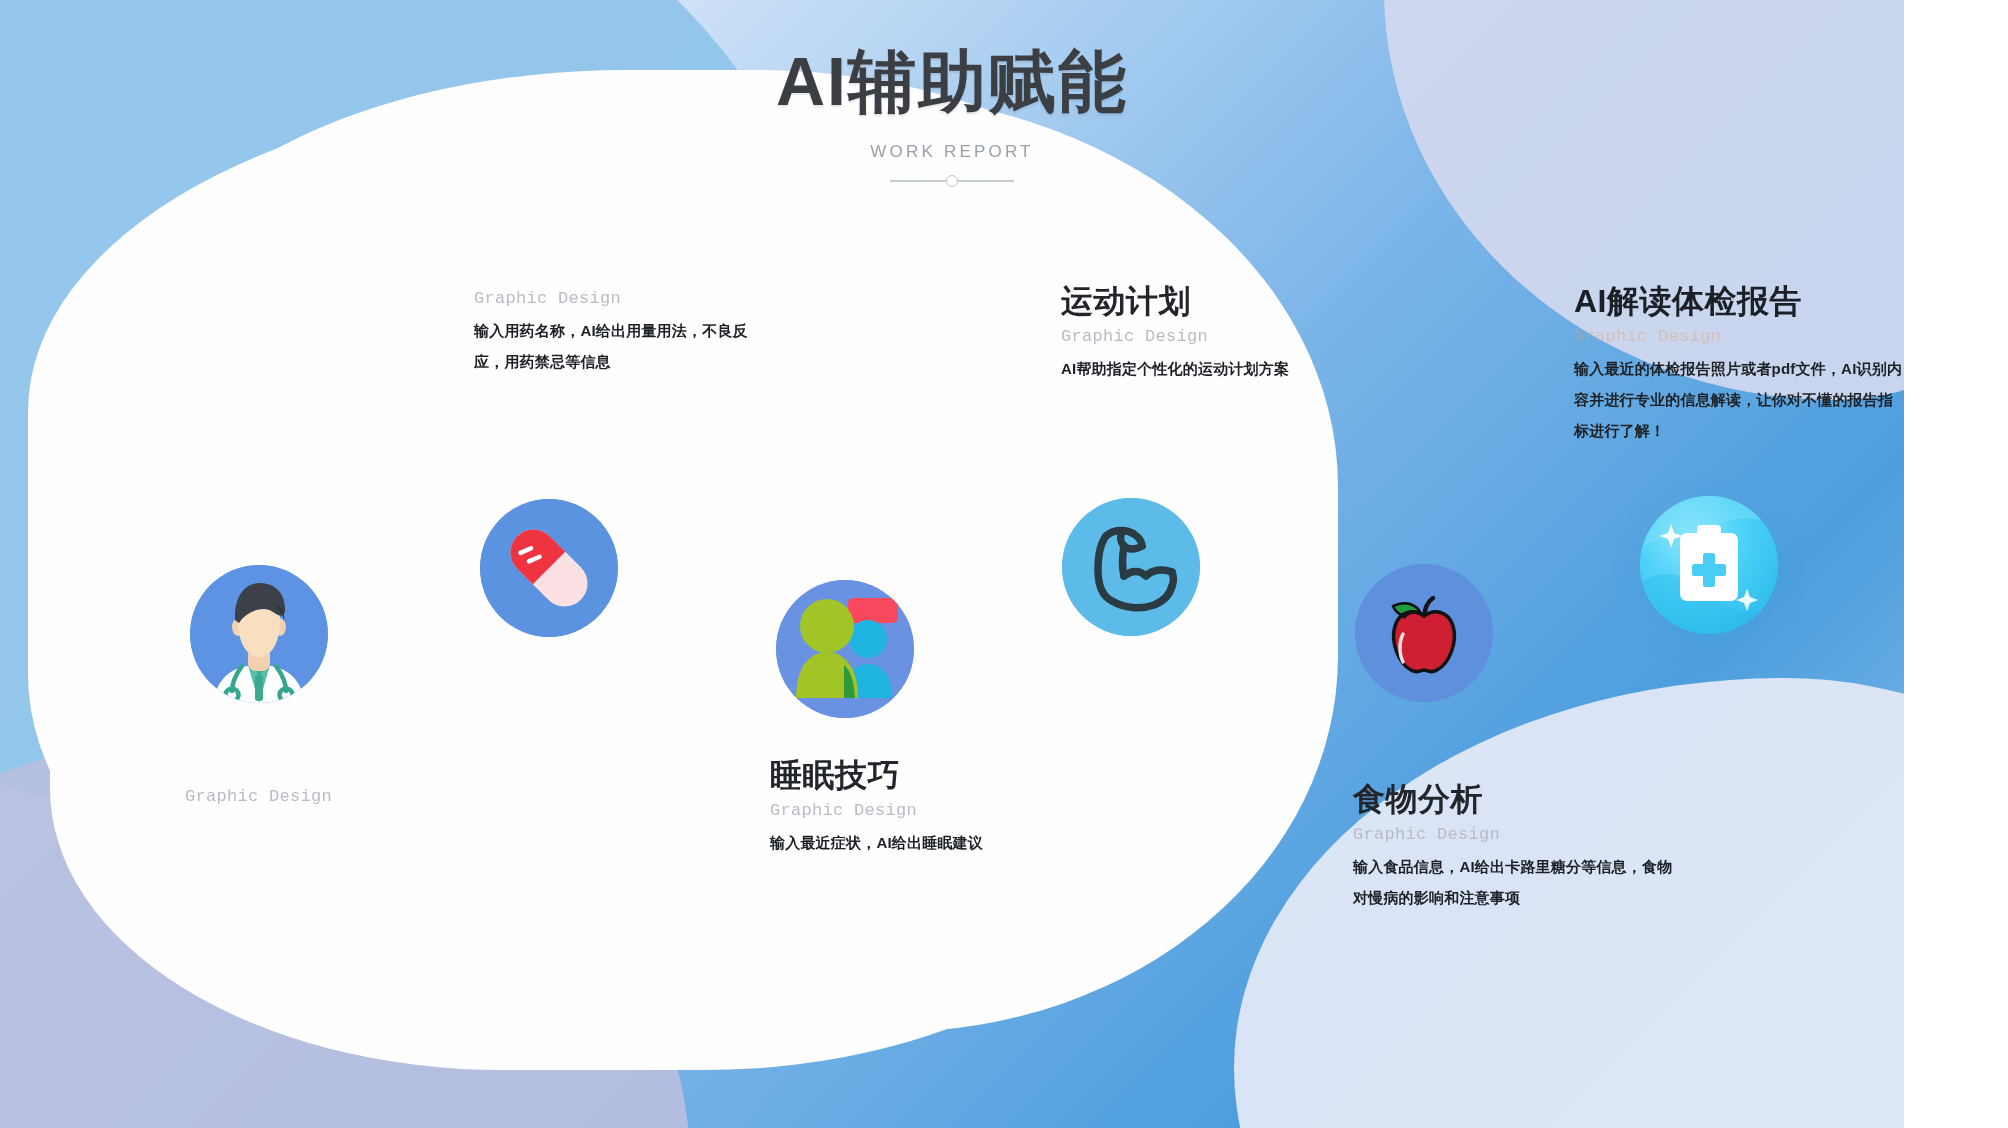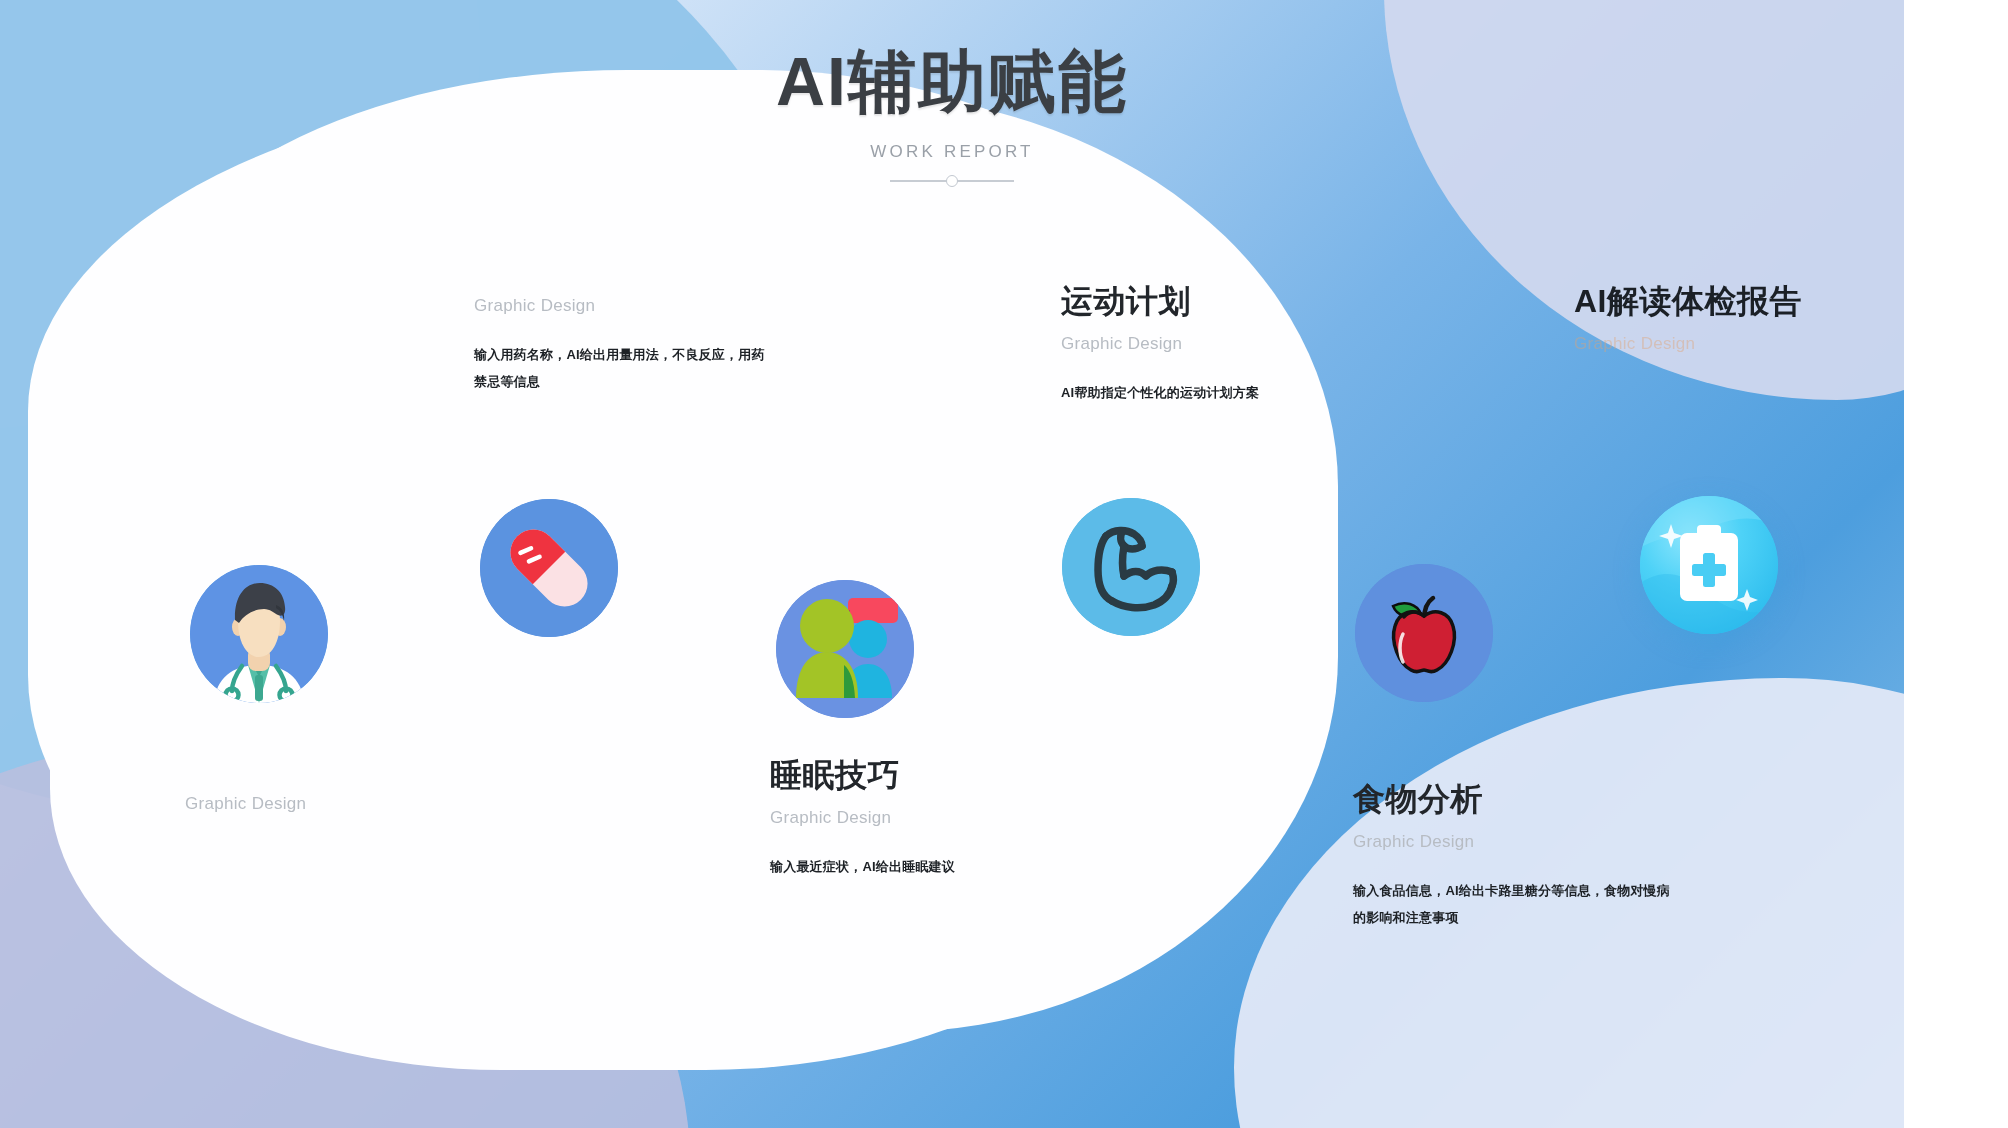--- a/index.html
+++ b/index.html
@@ -117,29 +117,30 @@
   .feature { position: absolute; z-index: 11; }
   .f-head {
     font-size: 32px;
     font-weight: 700;
     color: #22262b;
     letter-spacing: .5px;
     line-height: 1.2;
     white-space: nowrap;
   }
   .f-sub {
-    margin-top: 14px;
+    margin-top: 7px;
     font-size: 17px;
     color: #b7bcc3;
     font-weight: 400;
     letter-spacing: .3px;
+    font-family: Liberation Mono, monospace;
   }
   .f-body {
-    margin-top: 26px;
-    font-size: 13px;
+    margin-top: 8px;
+    font-size: 15px;
     color: #1d2126;
     font-weight: 700;
     line-height: 2.05;
     letter-spacing: .2px;
   }
   
   .on-blue .f-sub { color: #e0a373; opacity: .42; }
   .on-blue .f-head { color: #1b2026; }
 
   
@@ -211,20 +212,21 @@
 
   <div class="feature" id="feat-sport">
     <div class="f-head">运动计划</div>
     <div class="f-sub">Graphic Design</div>
     <div class="f-body">AI帮助指定个性化的运动计划方案</div>
   </div>
 
   <div class="feature on-blue" id="feat-rep">
     <div class="f-head">AI解读体检报告</div>
     <div class="f-sub">Graphic Design</div>
+    <div class="f-body">输入最近的体检报告照片或者pdf文件，AI识别内容并进行专业的信息解读，让你对不懂的报告指标进行了解！</div>
   </div>
 
   <div class="feature" id="feat-cbt">
     <div class="f-sub">Graphic Design</div>
   </div>
 
   <div class="feature" id="feat-sleep">
     <div class="f-head">睡眠技巧</div>
     <div class="f-sub">Graphic Design</div>
     <div class="f-body">输入最近症状，AI给出睡眠建议</div>

